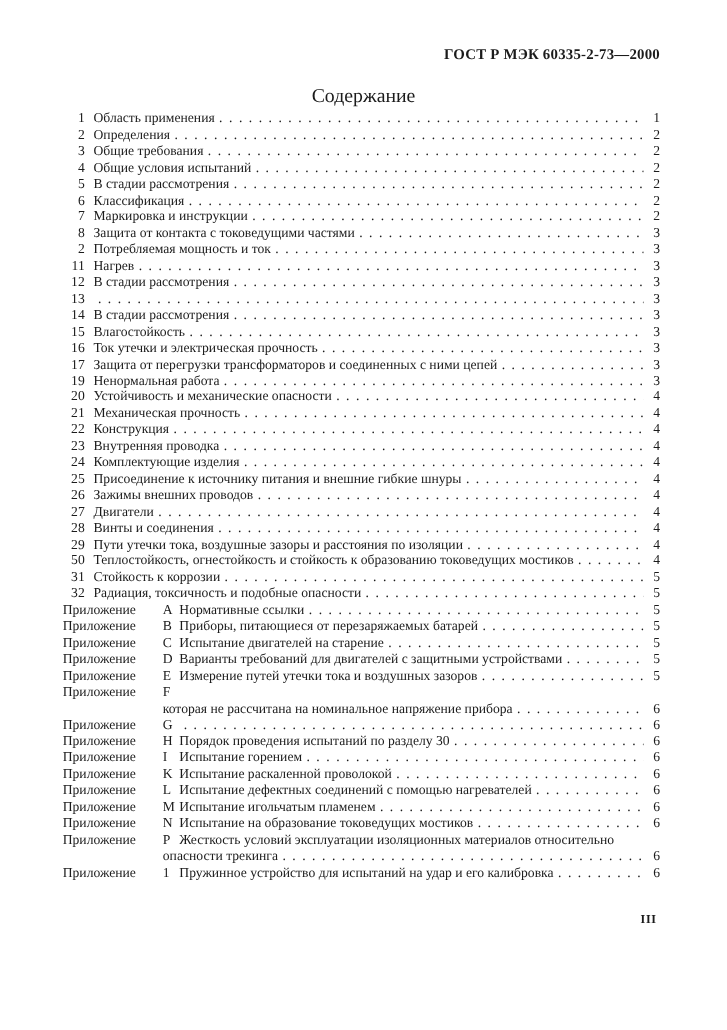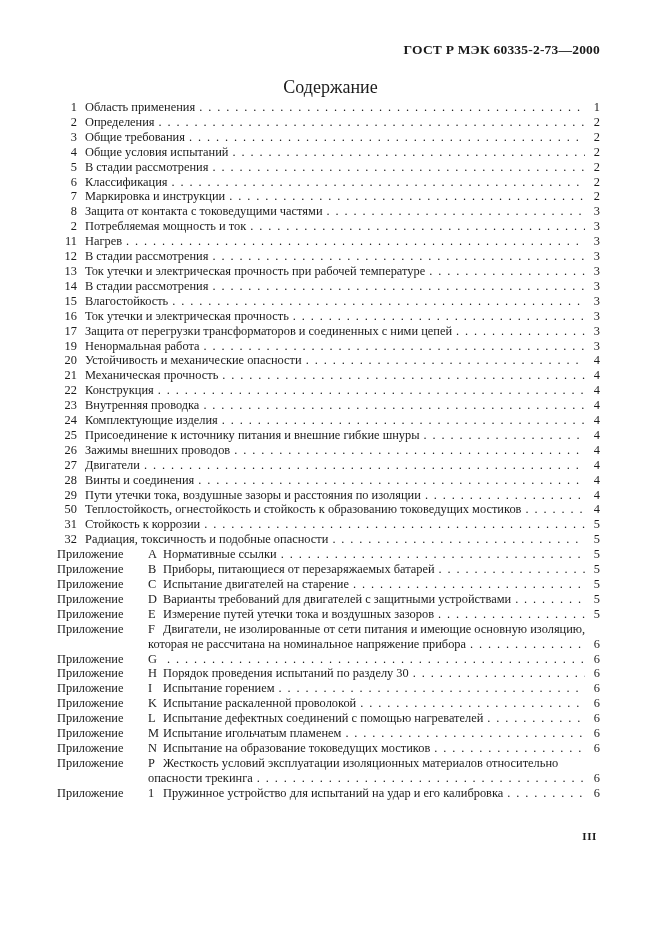--- a/index.html
+++ b/index.html
@@ -148,21 +148,20 @@
     <span class="pg">3</span>
   </div>
       <div class="toc-row">
     <span class="num">12</span>
     <span class="title">В стадии рассмотрения</span>
     <span class="dots"></span>
     <span class="pg">3</span>
   </div>
       <div class="toc-row">
     <span class="num">13</span>
-    <span class="title">Ток утечки и электрическая прочность при рабочей температуре</span>
     <span class="dots"></span>
     <span class="pg">3</span>
   </div>
       <div class="toc-row">
     <span class="num">14</span>
     <span class="title">В стадии рассмотрения</span>
     <span class="dots"></span>
     <span class="pg">3</span>
   </div>
       <div class="toc-row">
@@ -299,21 +298,20 @@
     <span class="app-label">Приложение</span>
     <span class="app-letter">E</span>
     <span class="title">Измерение путей утечки тока и воздушных зазоров</span>
     <span class="dots"></span>
     <span class="pg">5</span>
   </div>
       <div>
     <div class="toc-row">
       <span class="app-label">Приложение</span>
       <span class="app-letter">F</span>
-      <span class="title">Двигатели, не изолированные от сети питания и имеющие основную изоляцию,</span>
     </div>
     <div class="toc-row">
       <span class="cont-indent"></span>
       <span class="title2">которая не рассчитана на номинальное напряжение прибора</span>
       <span class="dots"></span>
       <span class="pg">6</span>
     </div>
   </div>
       <div class="toc-row">
     <span class="app-label">Приложение</span>

